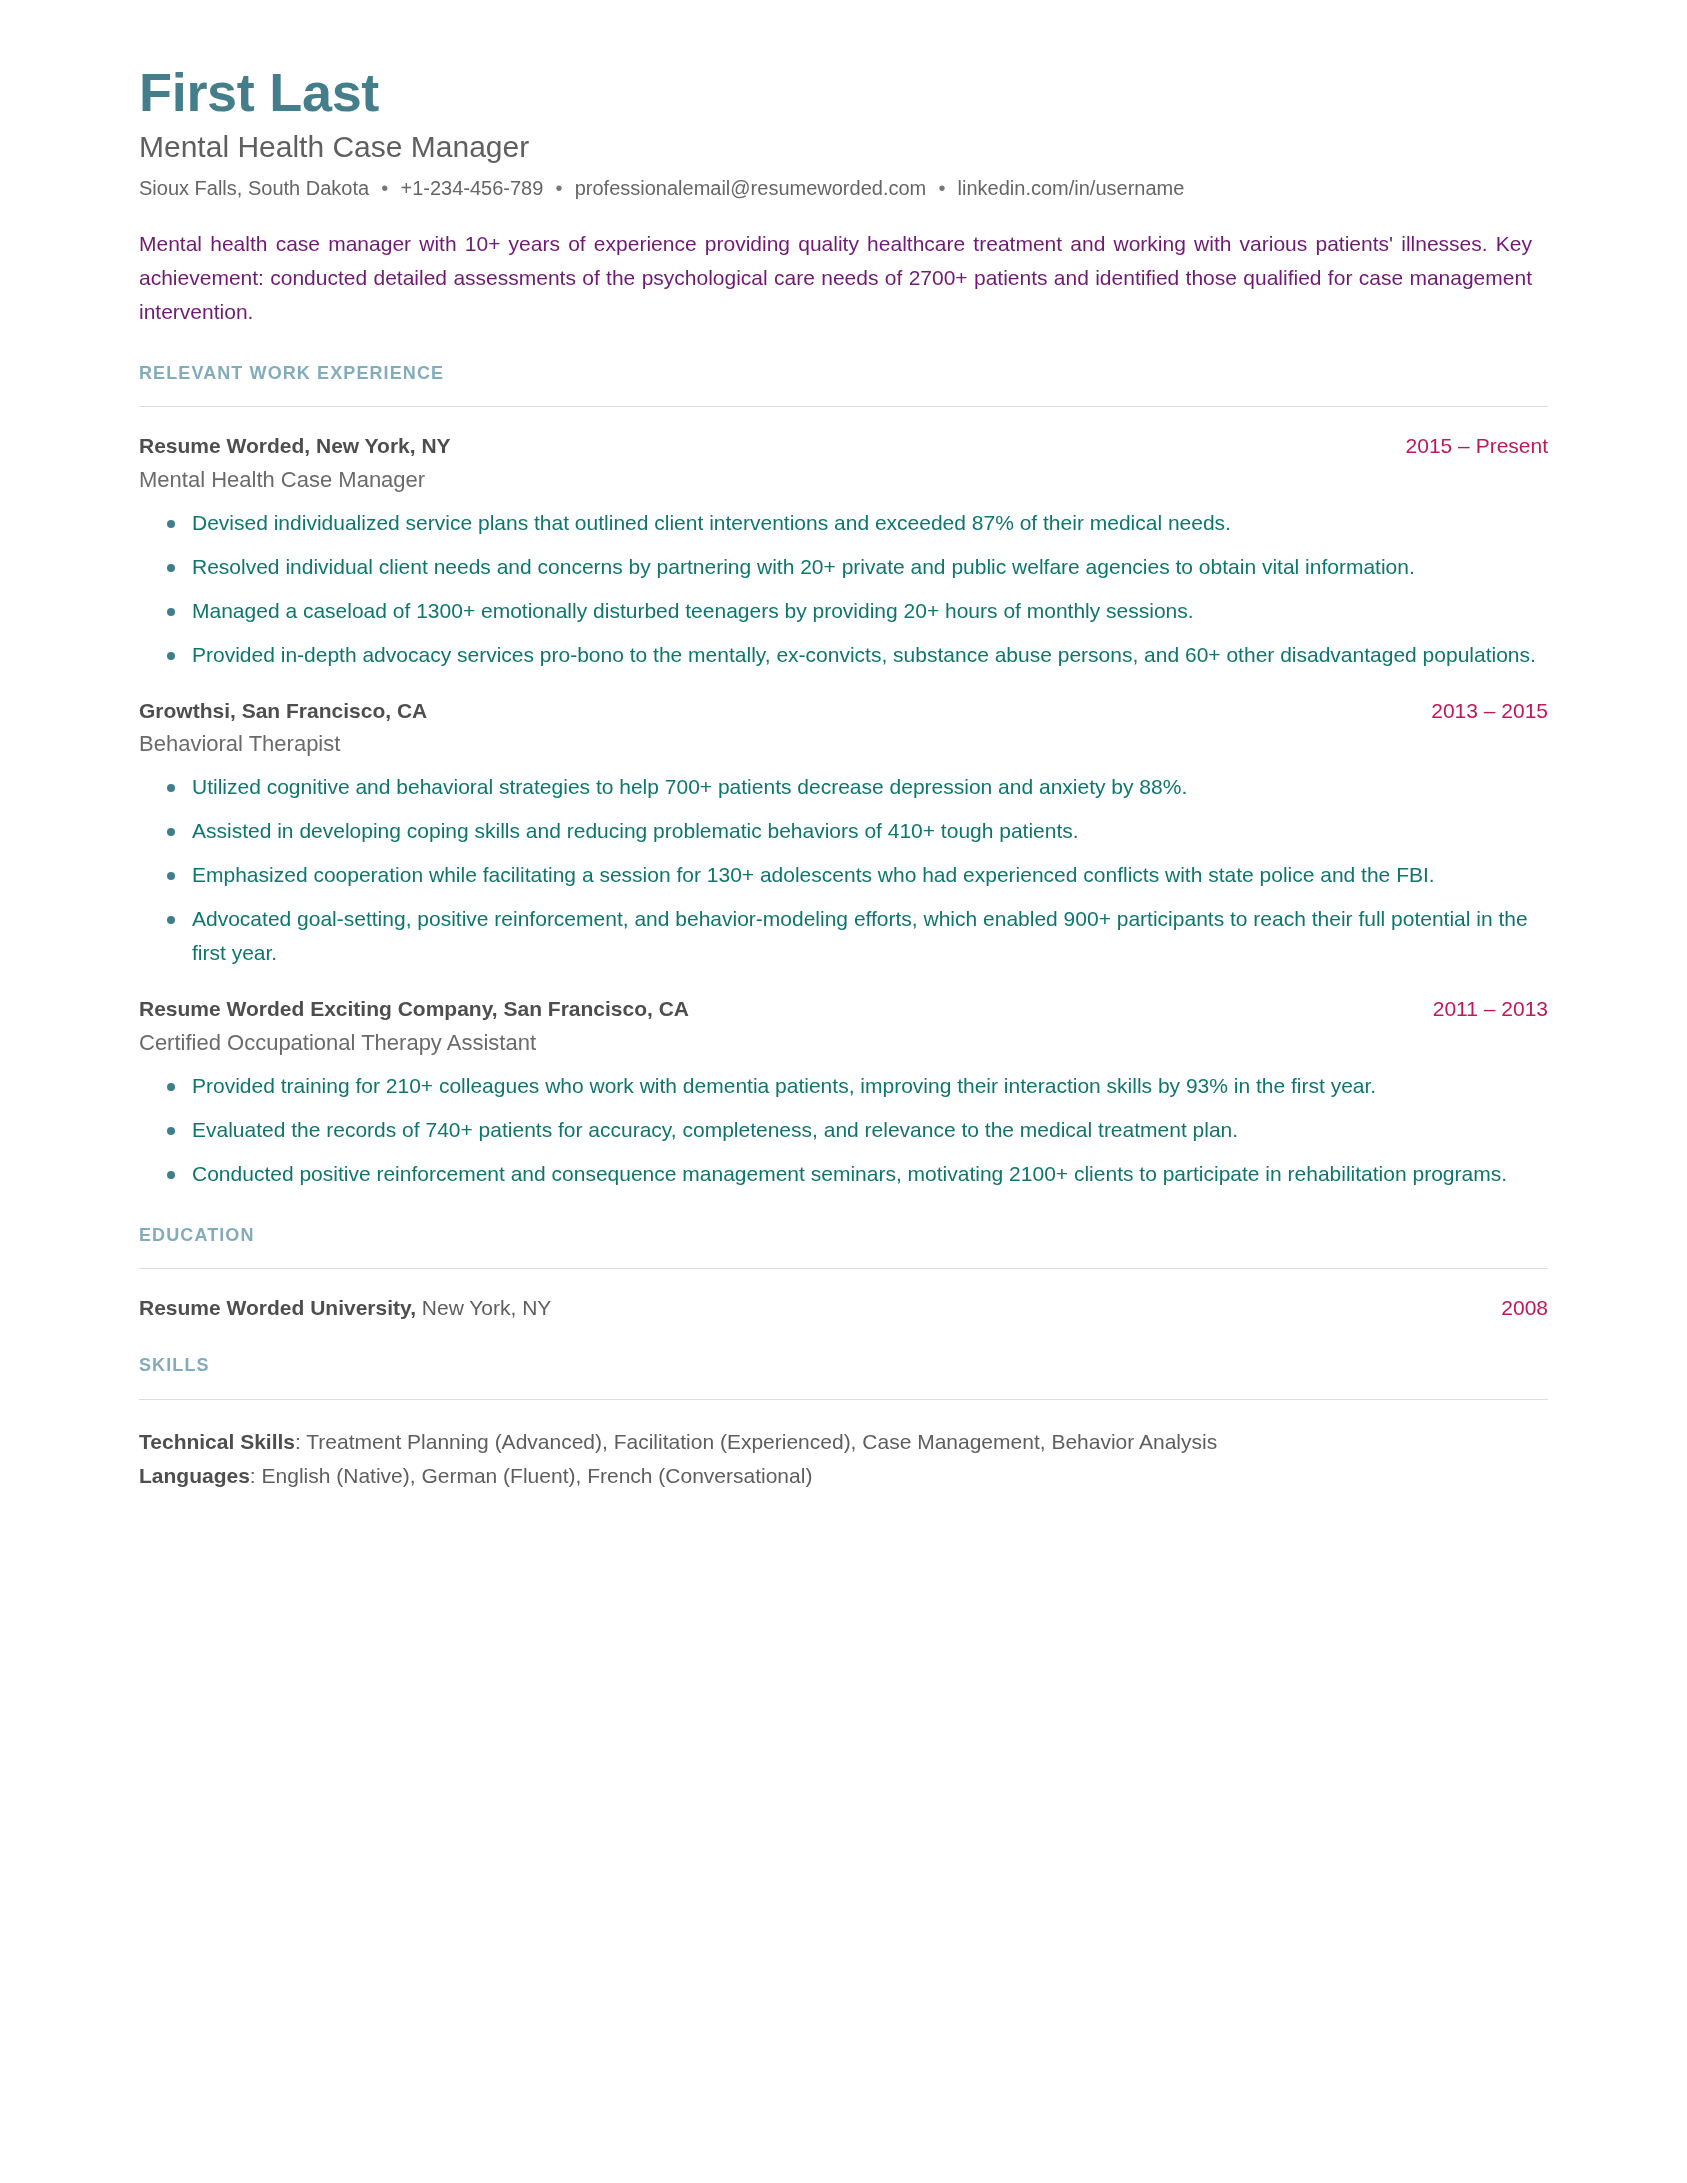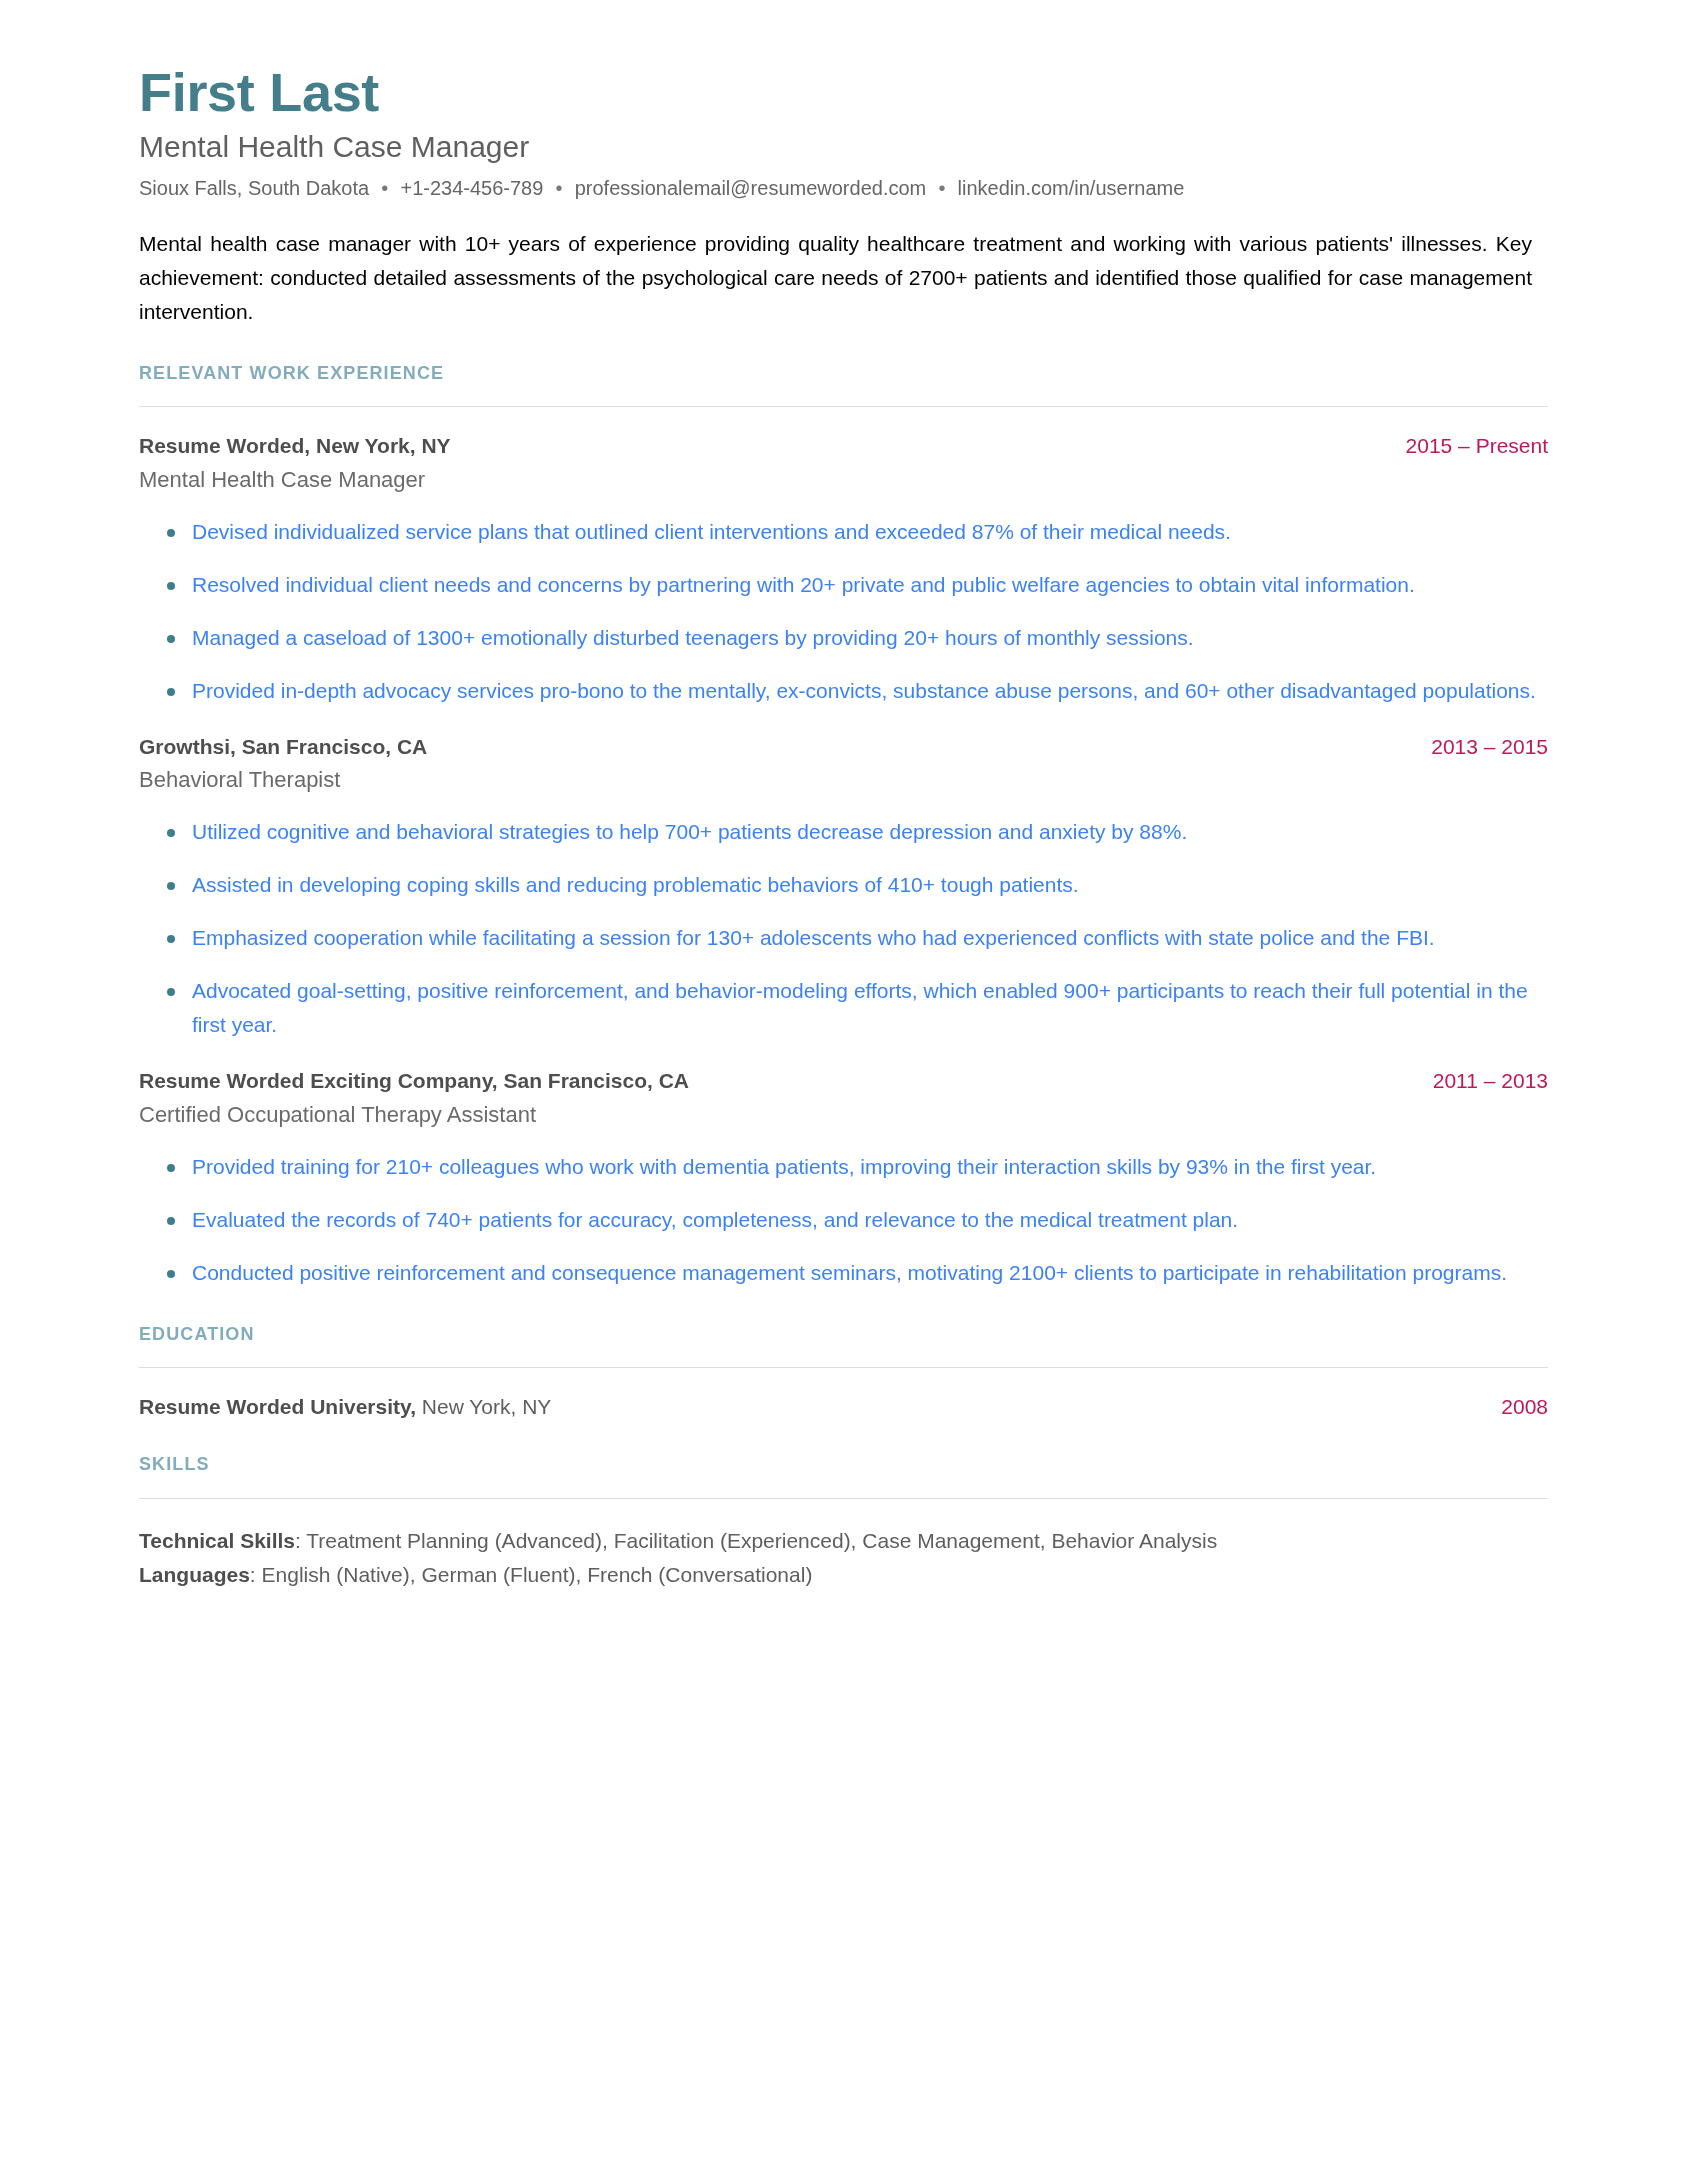--- a/index.html
+++ b/index.html
@@ -47,21 +47,21 @@
   .contact-sep {
     display: inline-block;
     padding: 0 6.6px;
     color: #777777;
   }
 
   
   .summary {
     font-size: 21px;
     line-height: 1.62;
-    color: #000000;
+    color: #701a75;
     text-align: justify;
     margin: 25px 16px 0 0;
   }
 
   
   .section-head {
     font-size: 18px;
     font-weight: bold;
     letter-spacing: 1.1px;
     margin: 34px 0 0 0;
@@ -110,22 +110,22 @@
   ul.bullets {
     list-style: none;
     margin: 9.3px 0 0 0;
     padding: 0;
   }
   ul.bullets > li {
     position: relative;
     padding-left: 53px;
     font-size: 21px;
     line-height: 1.62;
-    color: #3b82f6;
-    margin-top: 19px;
+    color: #0f766e;
+    margin-top: 10px;
   }
   ul.bullets > li::before {
     content: "";
     position: absolute;
     left: 28px;
     top: 14px;
     width: 8px;
     height: 8px;
     border-radius: 50%;
   }

